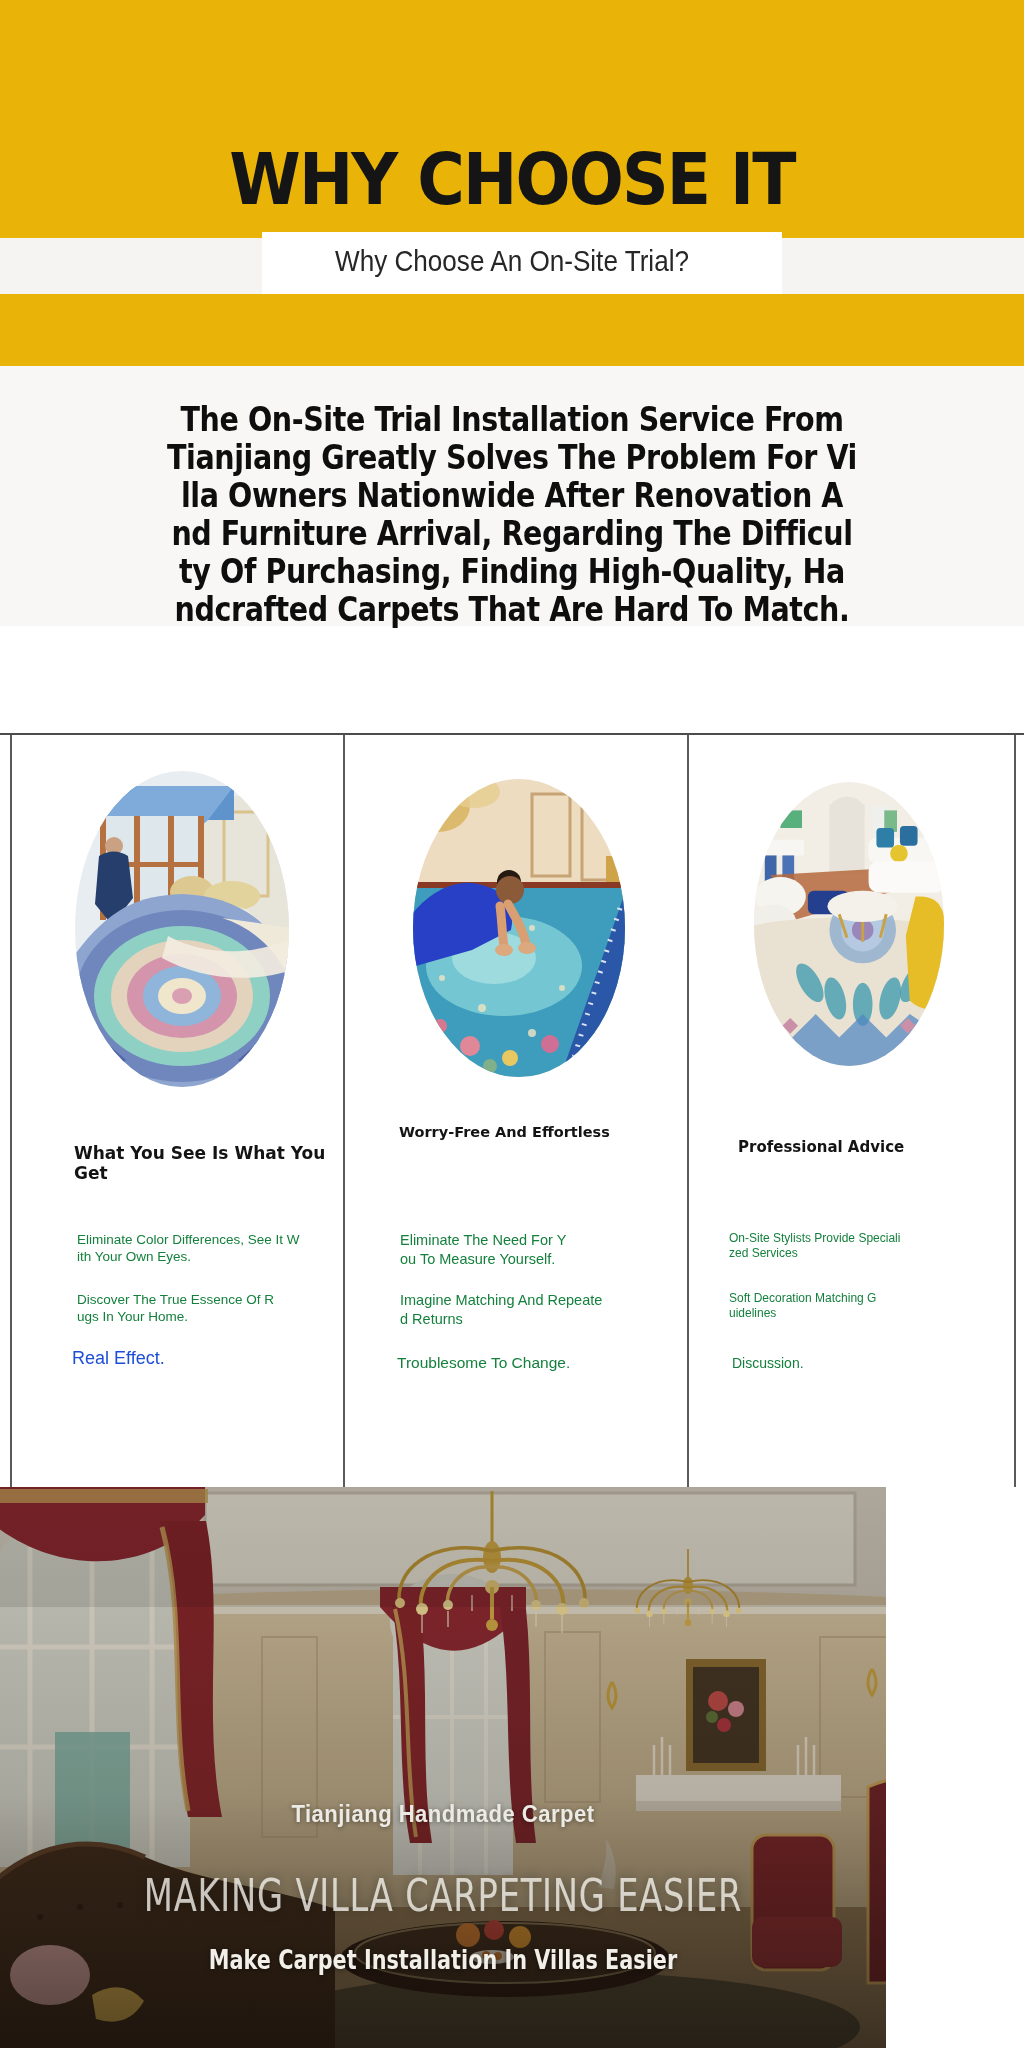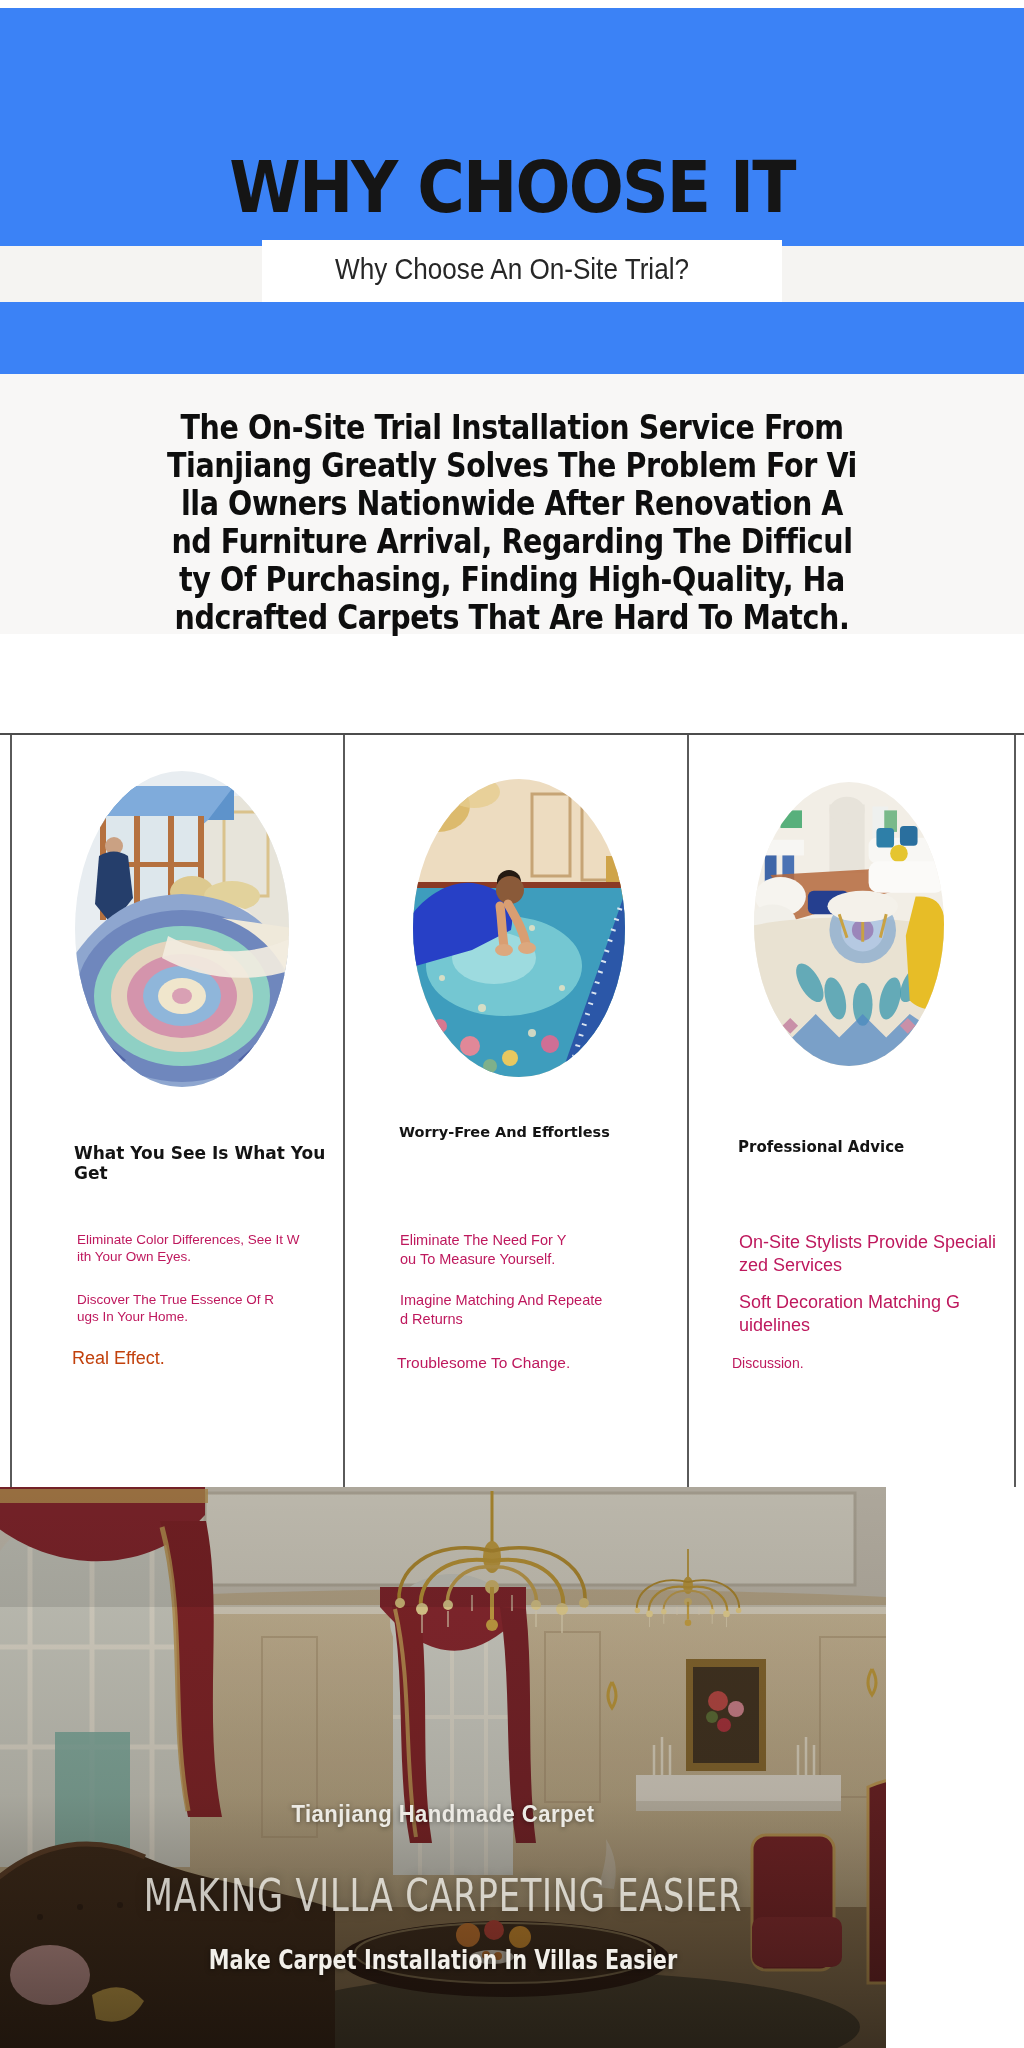--- a/index.html
+++ b/index.html
@@ -1,20 +1,20 @@
 <!DOCTYPE html>
 <html><head>
 <meta charset="utf-8">
 <style>
   html,body{margin:0;padding:0;background:#ffffff;}
   .page{position:relative;width:1024px;height:2048px;margin:0 auto;overflow:hidden;
         background:#ffffff;font-family:"Liberation Sans",sans-serif;color:#1b1b1b;}
 
   
-  .hero{position:absolute;left:0;top:0;width:1024px;height:592px;background:#3b82f6;margin-top:8px;}
+  .hero{position:absolute;left:0;top:0;width:1024px;height:592px;background:#eab308;}
   .hero-title{position:absolute;left:0;top:143px;width:100%;margin:0;text-align:center;
     font-family:"DejaVu Sans",sans-serif;font-weight:800;font-size:72px;line-height:1.0;
     letter-spacing:-2px;color:#151515;transform:scaleX(.90);transform-origin:50% 50%;}
   .subtitle-band{position:absolute;left:0;top:238px;width:100%;height:56px;background:#f5f4f2;}
   .subtitle-box{position:absolute;left:262px;top:232px;width:520px;height:62px;background:#ffffff;}
   .hero-subtitle{position:absolute;left:0;top:245px;width:100%;margin:0;text-align:center;
     font-weight:400;font-size:29px;color:#262626;transform:scaleX(.9);transform-origin:50% 50%;}
   .paragraph-band{position:absolute;left:0;top:366px;width:100%;height:260px;background:#f8f7f6;}
   .hero-paragraph{position:absolute;left:0;top:400px;width:100%;margin:0;text-align:center;
     font-family:"DejaVu Sans",sans-serif;font-weight:700;font-size:34px;line-height:38px;
@@ -30,28 +30,28 @@
   .fcol-3{left:687px;width:329px;border-right:2px solid #5a5a5a;}
   .oval{position:absolute;overflow:hidden;}
   .oval svg{display:block;width:100%;height:100%;}
   .fcol-1 .oval{left:62px;top:35px;width:216px;height:318px;}
   .fcol-2 .oval{left:67px;top:43px;width:214px;height:300px;}
   .fcol-3 .oval{left:60px;top:46px;width:200px;height:286px;}
   .fheading{position:absolute;margin:0;font-family:"DejaVu Sans",sans-serif;font-weight:700;color:#141414;}
   .fcol-1 .fheading{left:62px;top:408px;font-size:17px;}
   .fcol-2 .fheading{left:54px;top:389px;font-size:14.5px;}
   .fcol-3 .fheading{left:49px;top:403px;font-size:15px;}
-  .fitem{position:absolute;margin:0;font-weight:400;color:#be185d;white-space:pre-line;line-height:1.28;}
+  .fitem{position:absolute;margin:0;font-weight:400;color:#15803d;white-space:pre-line;line-height:1.28;}
   .fcol .fitem.i1{top:496px;}
   .fcol .fitem.i2{top:556px;}
   .fcol .fitem.i3{top:616px;}
   .fcol-1 .fitem{left:65px;font-size:13.5px;}
   .fcol-2 .fitem{left:55px;font-size:14.5px;}
-  .fcol-3 .fitem{left:50px;font-size:18px;}
-  .fcol-1 .fitem.i3{left:60px;top:612px;font-size:18px;color:#c2410c;}
+  .fcol-3 .fitem{left:40px;font-size:12px;}
+  .fcol-1 .fitem.i3{left:60px;top:612px;font-size:18px;color:#1d4ed8;}
   .fcol-2 .fitem.i3{left:52px;top:618px;font-size:15.5px;}
   .fcol-3 .fitem.i3{left:43px;top:620px;font-size:14px;}
 
   
   .banner{position:absolute;left:0;top:1487px;width:886px;height:561px;overflow:hidden;background:#6a5a44;}
   .banner svg.scene{position:absolute;left:0;top:0;width:1024px;height:561px;}
   .banner-brand{position:absolute;left:0;top:313px;width:100%;margin:0;text-align:center;
     font-weight:700;font-size:24px;letter-spacing:.5px;color:#eceae4;
     text-shadow:0 1px 5px rgba(0,0,0,.45);transform:scaleX(.92);transform-origin:50% 50%;}
   .banner-headline{position:absolute;left:0;top:382px;width:100%;margin:0;text-align:center;

